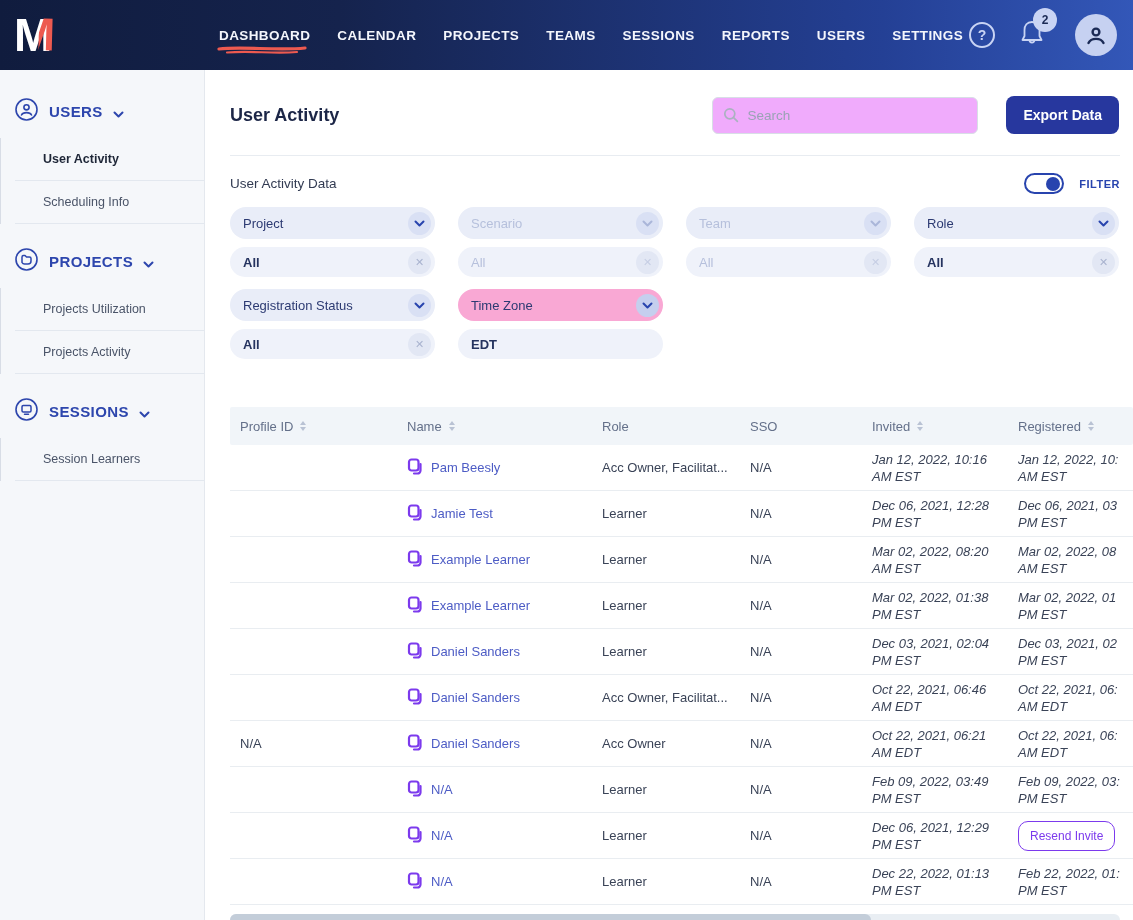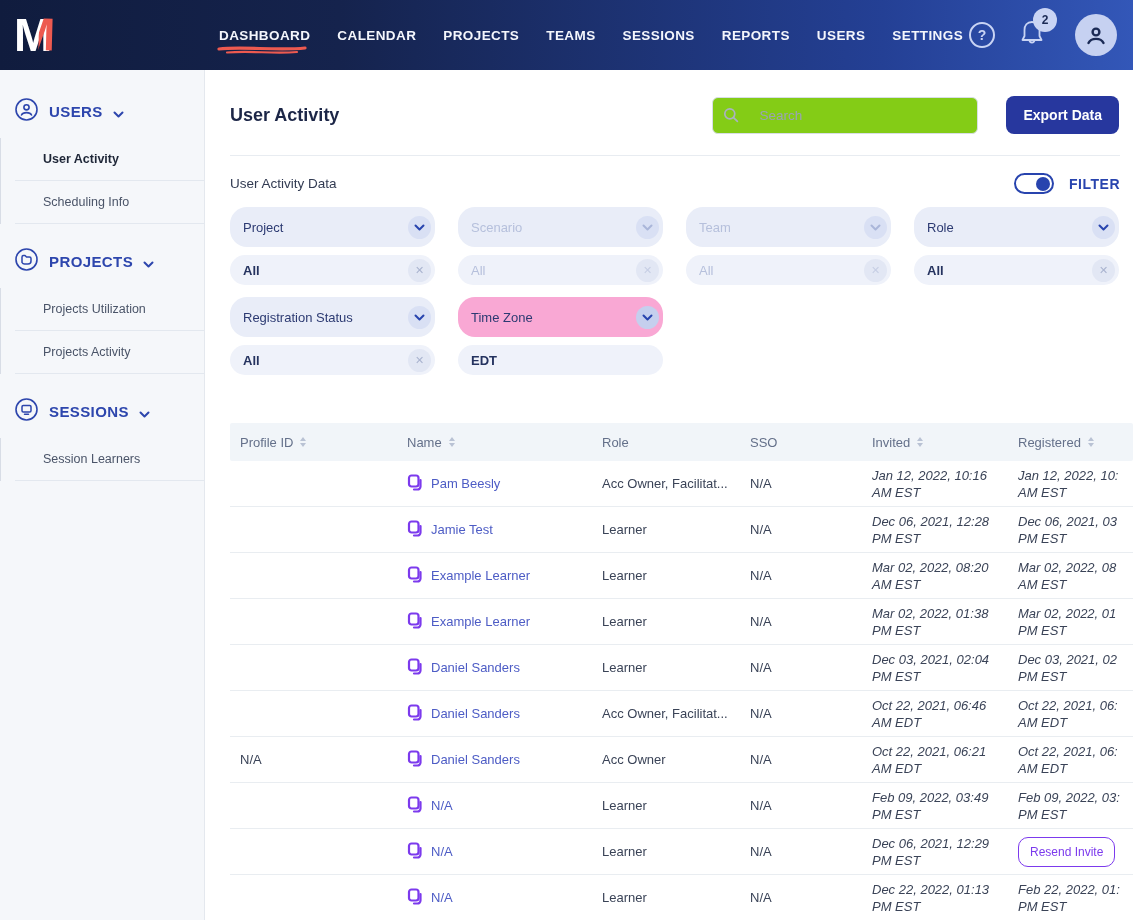--- a/index.html
+++ b/index.html
@@ -41,43 +41,43 @@
   .sb-chev { margin-top:2px; }
   .sb-items { border-left:1px solid #d8dde6; margin-bottom:10px; }
   .sb-item { margin-left:14px; padding:14px 0 14px 28px; font-size:12.5px; color:#4a5468;
     border-bottom:1px solid #e3e8ef; cursor:pointer; }
   .sb-item.active { font-weight:700; color:#1e2637; }
 
   
   .page-header { display:flex; align-items:center; padding-top:26px; padding-right:14px; }
   .page-title { font-size:18px; font-weight:700; color:#1c2647; }
   .search-box { margin-left:auto; width:266px; height:37px; border:1px solid #d8dee6;
-    border-radius:6px; background:#84cc16; display:flex; align-items:center; padding:0 10px; gap:20px; }
+    border-radius:6px; background:#f0abfc; display:flex; align-items:center; padding:0 10px; gap:8px; }
   .search-box input { border:none; outline:none; flex:1; font-size:13.5px; color:#33405c;
     font-family:"Liberation Sans", sans-serif; background:transparent; }
   .search-box input::placeholder { color:#9aa3b5; }
   .export-btn { margin-left:28px; background:#27379e; color:#fff; border:none; border-radius:8px;
     padding:11px 17px; font-size:14px; font-weight:700; cursor:pointer;
     font-family:"Liberation Sans", sans-serif; }
   .hdr-divider { margin-top:21px; margin-right:13px; border-bottom:1px solid #e8ecf1; }
 
   
   .section-row { margin-top:17px; margin-right:13px; display:flex; align-items:center; }
   .section-label { font-size:13.5px; color:#323b52; }
   .filter-toggle { margin-left:auto; display:flex; align-items:center; gap:7px; cursor:pointer; }
   .toggle { width:40px; height:21px; border:2px solid #2844ae; border-radius:12px; background:#fff;
     position:relative; }
   .toggle .knob { position:absolute; top:1.5px; right:2px; width:14px; height:14px; border-radius:50%;
     background:#2844ae; }
-  .toggle-label { color:#2844ae; font-size:14px; font-weight:700; letter-spacing:.5px;padding-left:8px; }
+  .toggle-label { color:#2844ae; font-size:11px; font-weight:700; letter-spacing:.5px;padding-left:8px; }
 
   .fgrid { margin-top:13px; display:grid; grid-template-columns:repeat(4,205px);
     column-gap:23px; row-gap:12px; }
   .fgroup { display:flex; flex-direction:column; gap:8px; }
-  .fpill { height:40px; border-radius:17px; background:#e9edf8; display:flex; align-items:center;
+  .fpill { height:32px; border-radius:17px; background:#e9edf8; display:flex; align-items:center;
     padding:0 4px 0 13px; cursor:pointer; }
   .fpill .flabel { font-size:13px; color:#2c3a72; }
   .fpill .fchev { margin-left:auto; width:23px; height:23px; border-radius:50%; background:#d9e0f4;
     display:flex; align-items:center; justify-content:center; }
   .fgroup.selected .fpill { background:#f9a8d4; }
   .fgroup.selected .fpill .fchev { background:#c5cfee; }
   .fchip { height:30px; border-radius:17px; background:#eff2fa; display:flex; align-items:center;
     padding:0 4px 0 13px; }
   .fchip .fval { font-size:13px; font-weight:700; color:#25335f; }
   .fchip .fx { margin-left:auto; width:23px; height:23px; border-radius:50%; background:#e2e7f4;

